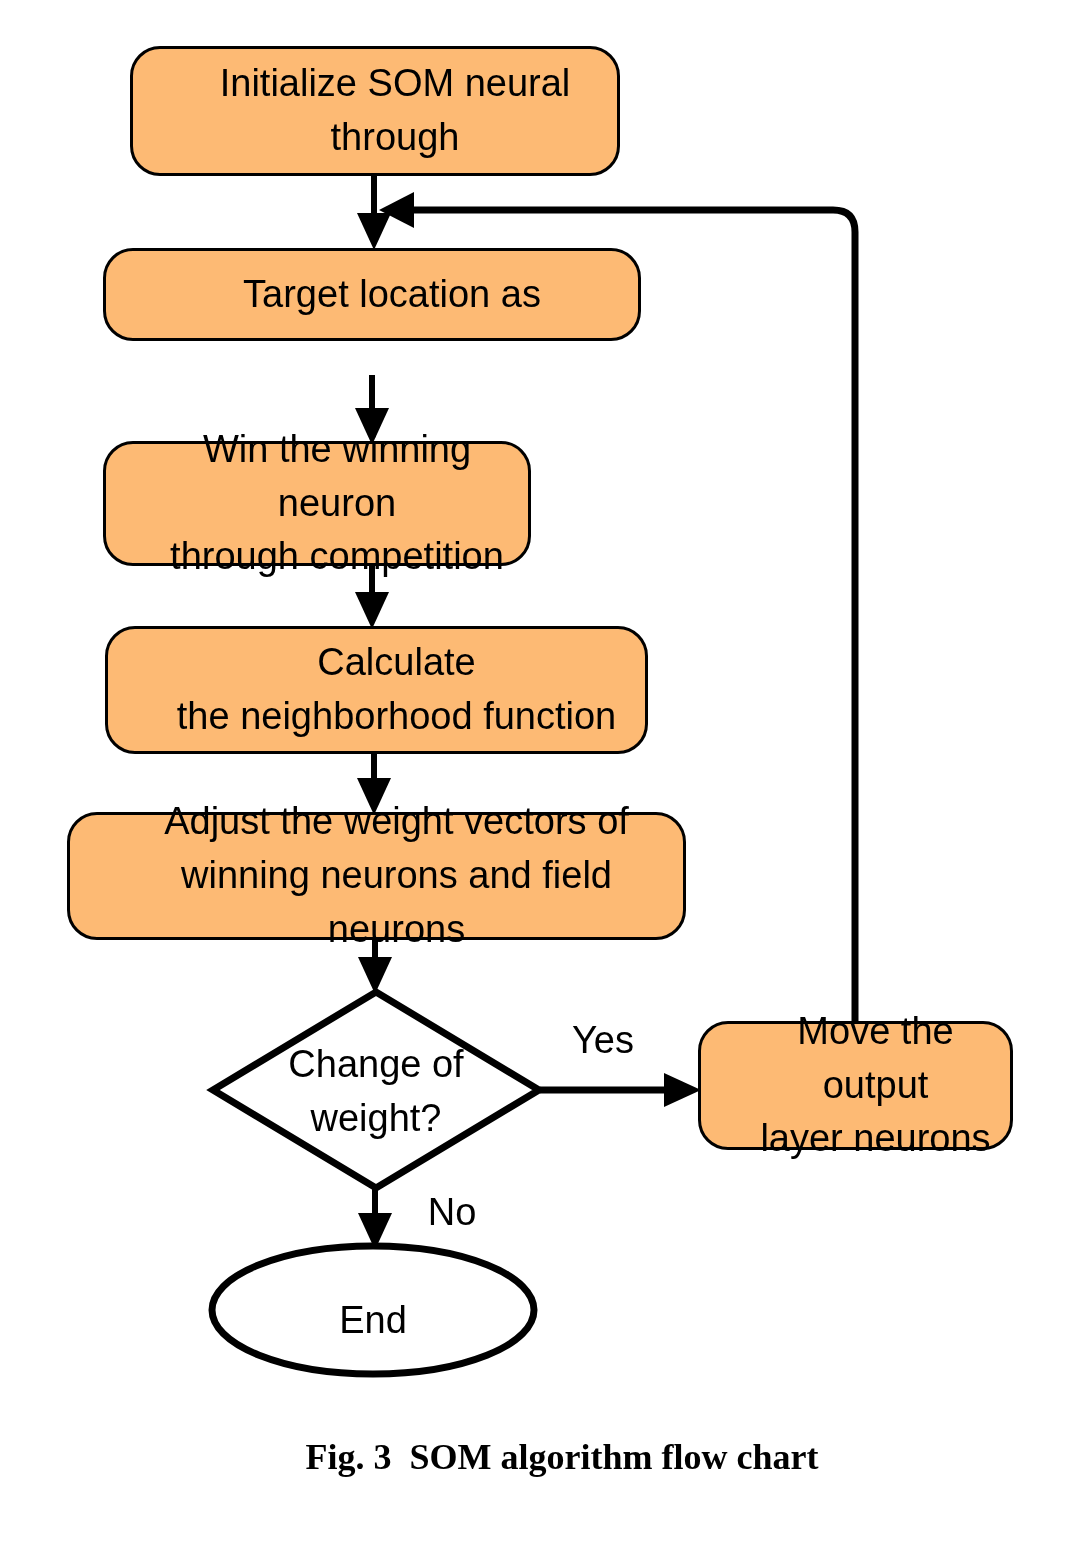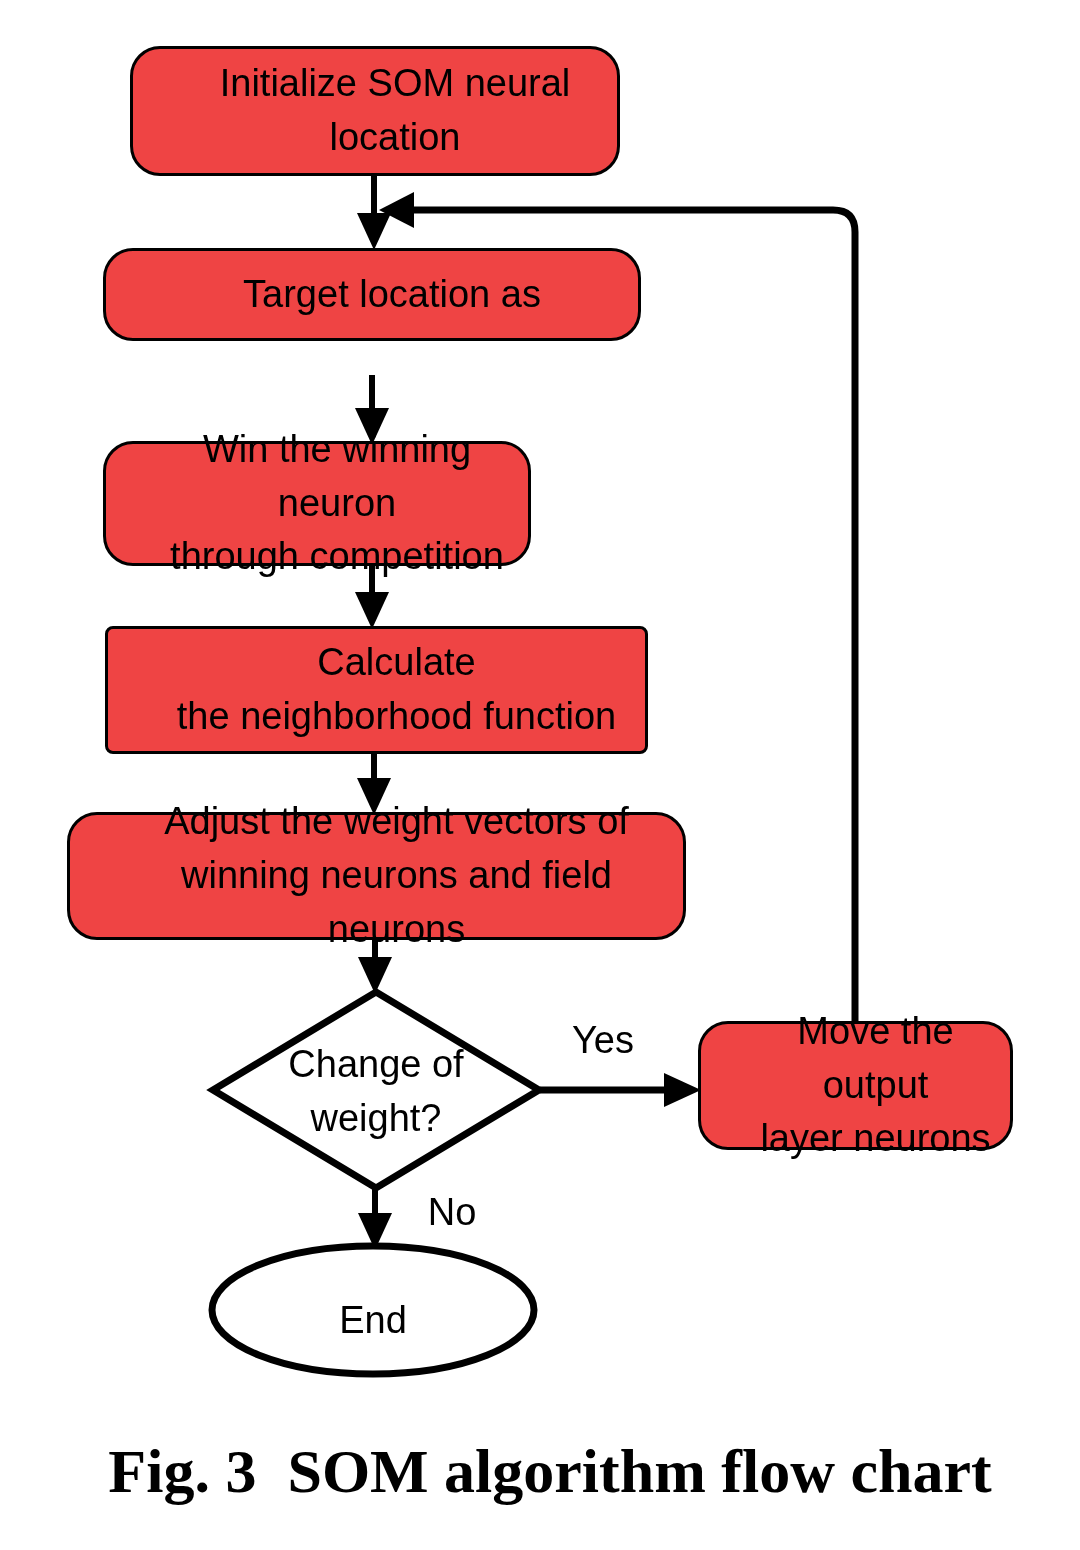--- a/index.html
+++ b/index.html
@@ -13,57 +13,57 @@
     overflow: hidden;
   }
   svg.connectors {
     position: absolute;
     left: 0; top: 0;
     width: 1080px; height: 1550px;
   }
   .node {
     position: absolute;
     box-sizing: border-box;
-    background: #ef4444;
+    background: #fdba74;
     border: 3px solid #000000;
     border-radius: 30px;
     display: flex;
     flex-direction: column;
     align-items: center;
     justify-content: center;
     text-align: center;
     font-size: 38px;
     line-height: 1.42;
     color: #000000;
     padding-left: 40px;
   }
   #box-init   { left: 130px; top:  46px; width: 490px; height: 130px; }
   #box-input  { left: 103px; top: 248px; width: 538px; height: 93px; }
   #box-win    { left: 103px; top: 441px; width: 428px; height: 125px; }
-  #box-calc   { left: 105px; top: 626px; width: 543px; height: 128px; border-radius: 8px; }
+  #box-calc   { left: 105px; top: 626px; width: 543px; height: 128px; }
   #box-adjust { left:  67px; top: 812px; width: 619px; height: 128px; }
   #box-move   { left: 698px; top: 1021px; width: 315px; height: 129px; }
   .float-text {
     position: absolute;
     text-align: center;
     font-size: 38px;
     line-height: 1.42;
     color: #000000;
   }
   #decision-text { left: 246px; top: 1038px; width: 260px; text-align: center; }
   #end-text      { left: 273px; top: 1294px; width: 200px; }
   #label-yes     { left: 548px; top: 1014px; width: 110px; }
   #label-no      { left: 412px; top: 1186px; width:  80px; }
   .caption {
     position: absolute;
-    left: 90px; top: 1436px; width: 920px;
+    left: 102px; top: 1436px; width: 920px;
     text-align: center;
     font-family: "Liberation Serif", serif;
     font-weight: bold;
-    font-size: 62px;
+    font-size: 36px;
     color: #000000;
     white-space: pre;
   }
 </style>
 </head>
 <body>
 
 <div class="page">
 
   <svg class="connectors" viewBox="0 0 1080 1550" xmlns="http://www.w3.org/2000/svg">
@@ -87,21 +87,21 @@
     <polygon points="375,1250 358,1213 392,1213" fill="#000000"></polygon>
     <polygon points="701,1090 664,1073 664,1107" fill="#000000"></polygon>
 
     <polygon points="376,992 539,1090 376,1188 213,1090" fill="#ffffff" stroke="#000000" stroke-width="7"></polygon>
 
     <ellipse cx="373" cy="1310" rx="161" ry="64" fill="#ffffff" stroke="#000000" stroke-width="7"></ellipse>
   </svg>
 
   <div class="node" id="box-init">
     <div>Initialize SOM neural</div>
-    <div>location</div>
+    <div>through</div>
   </div>
 
   <div class="node" id="box-input">
     <div>Target location as</div>
   </div>
 
   <div class="node" id="box-win">
     <div>Win the winning neuron</div>
     <div>through competition</div>
   </div>

